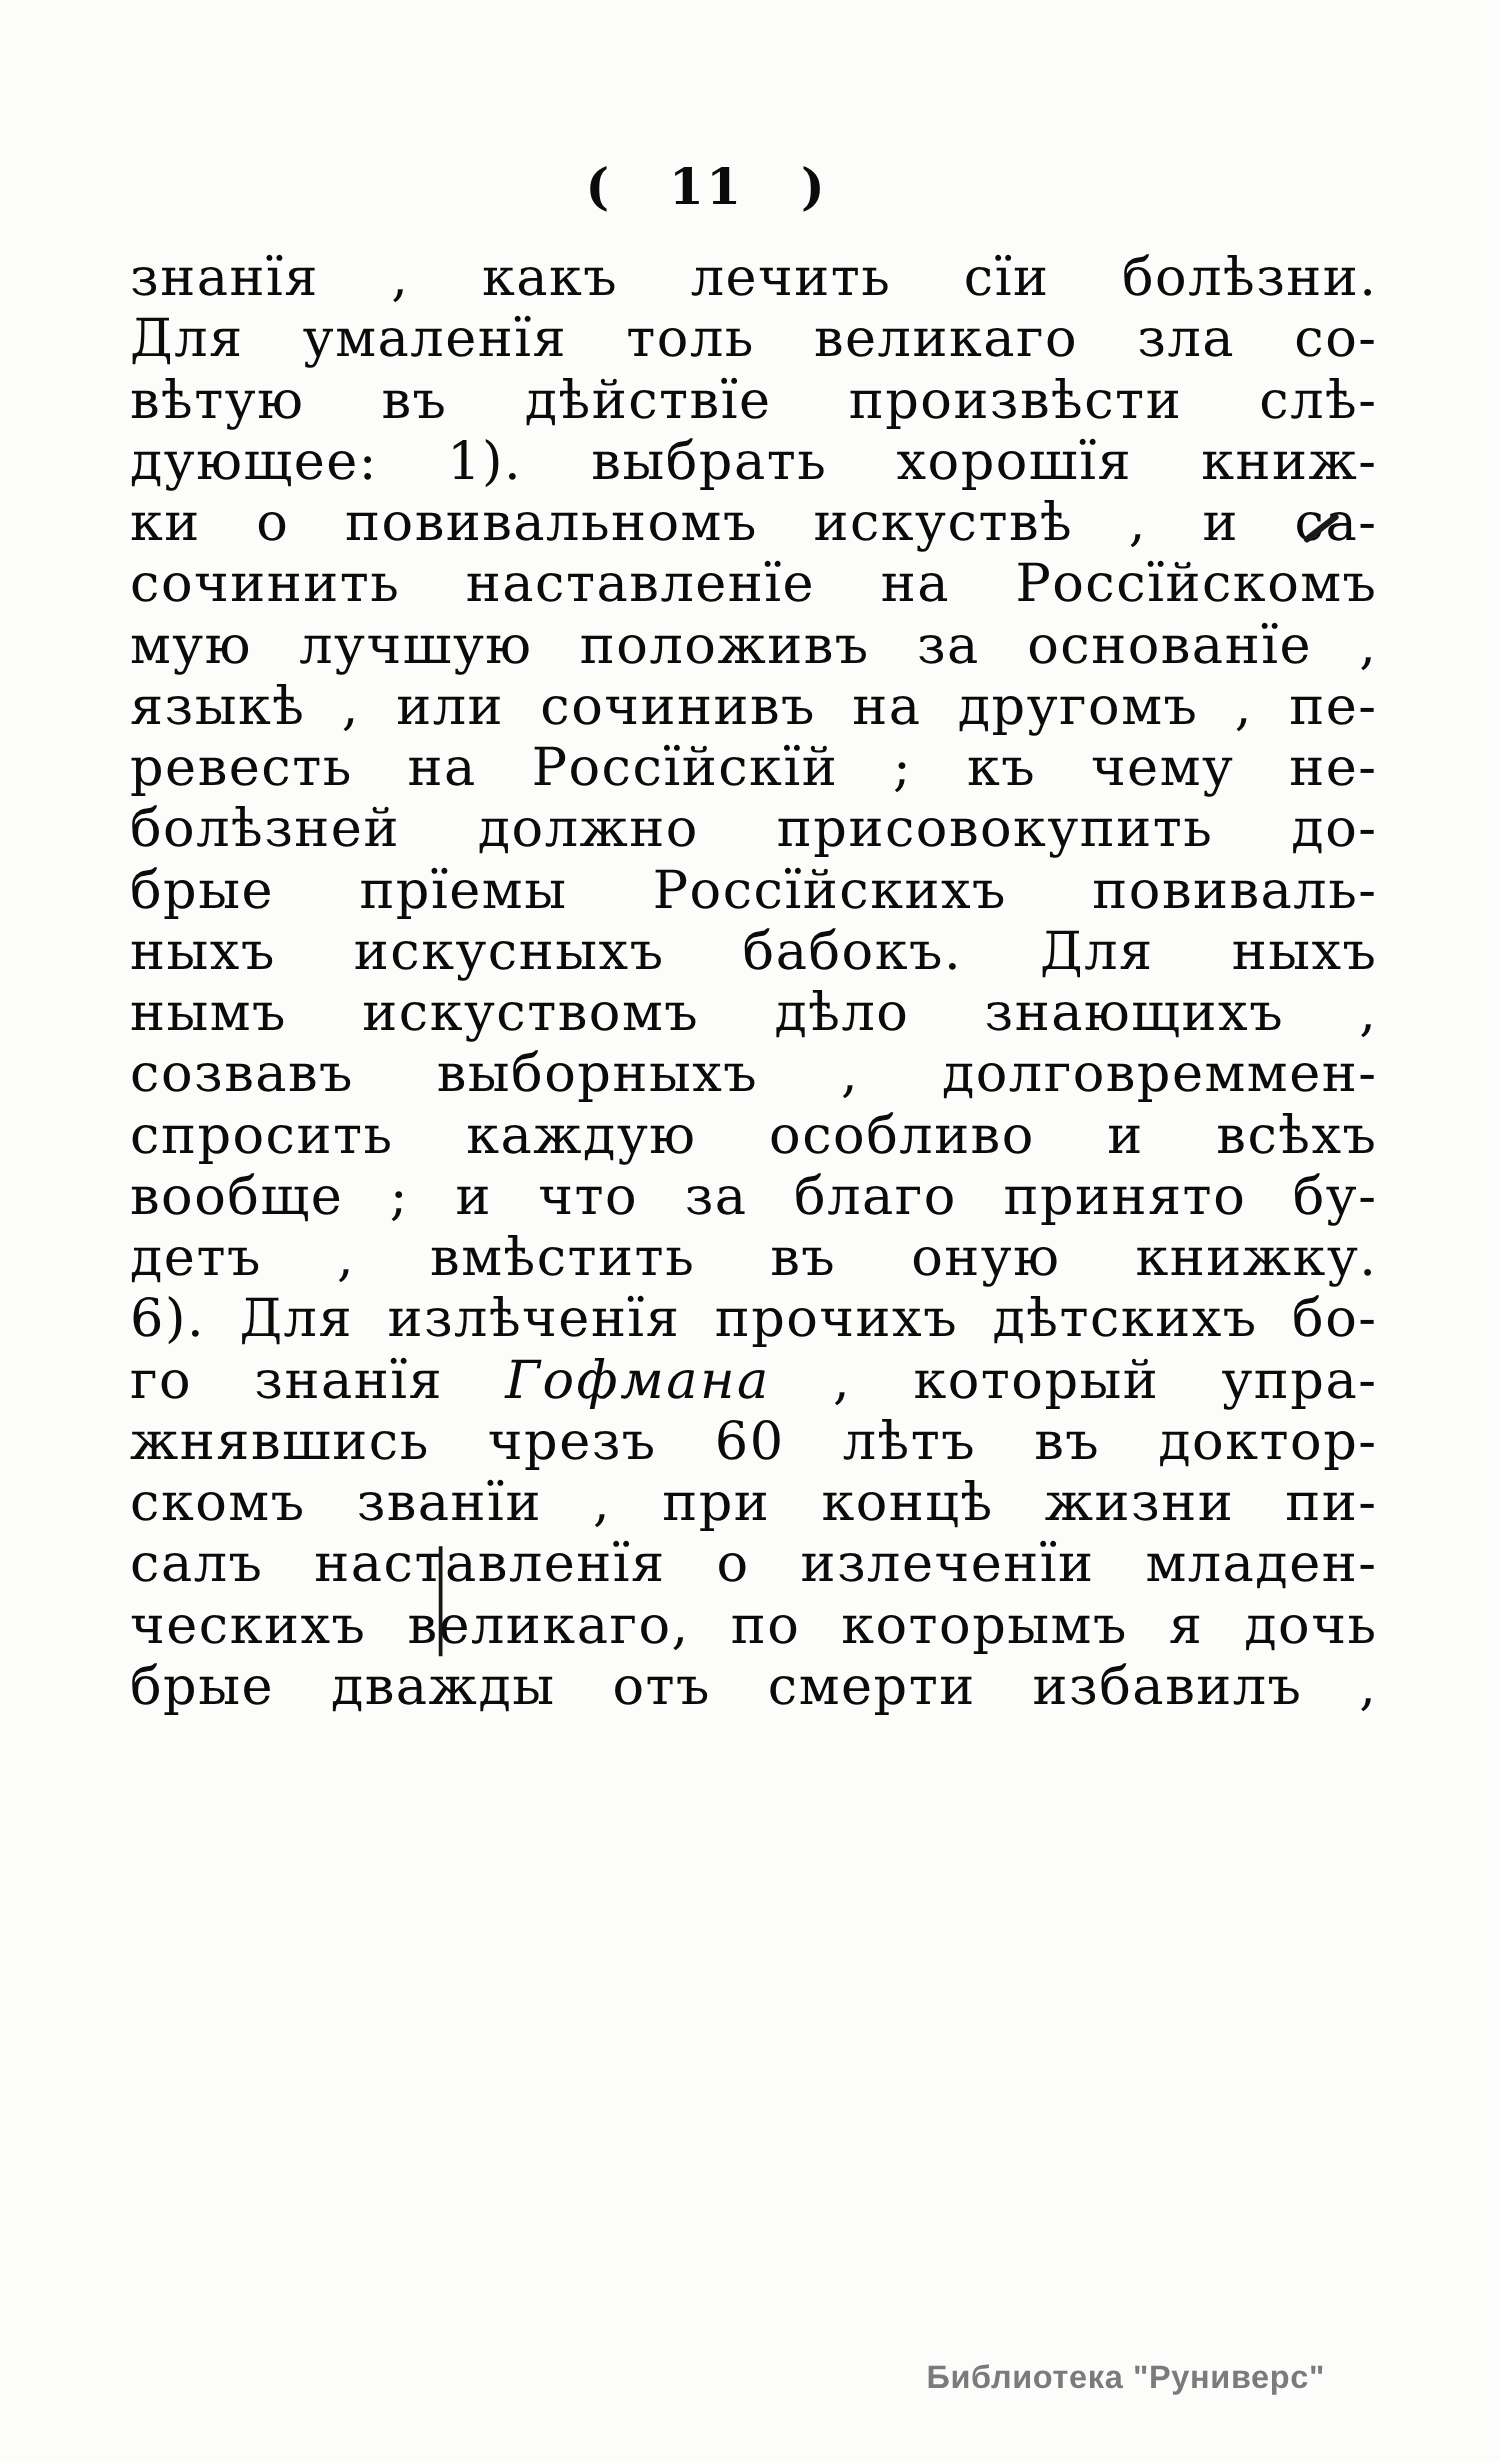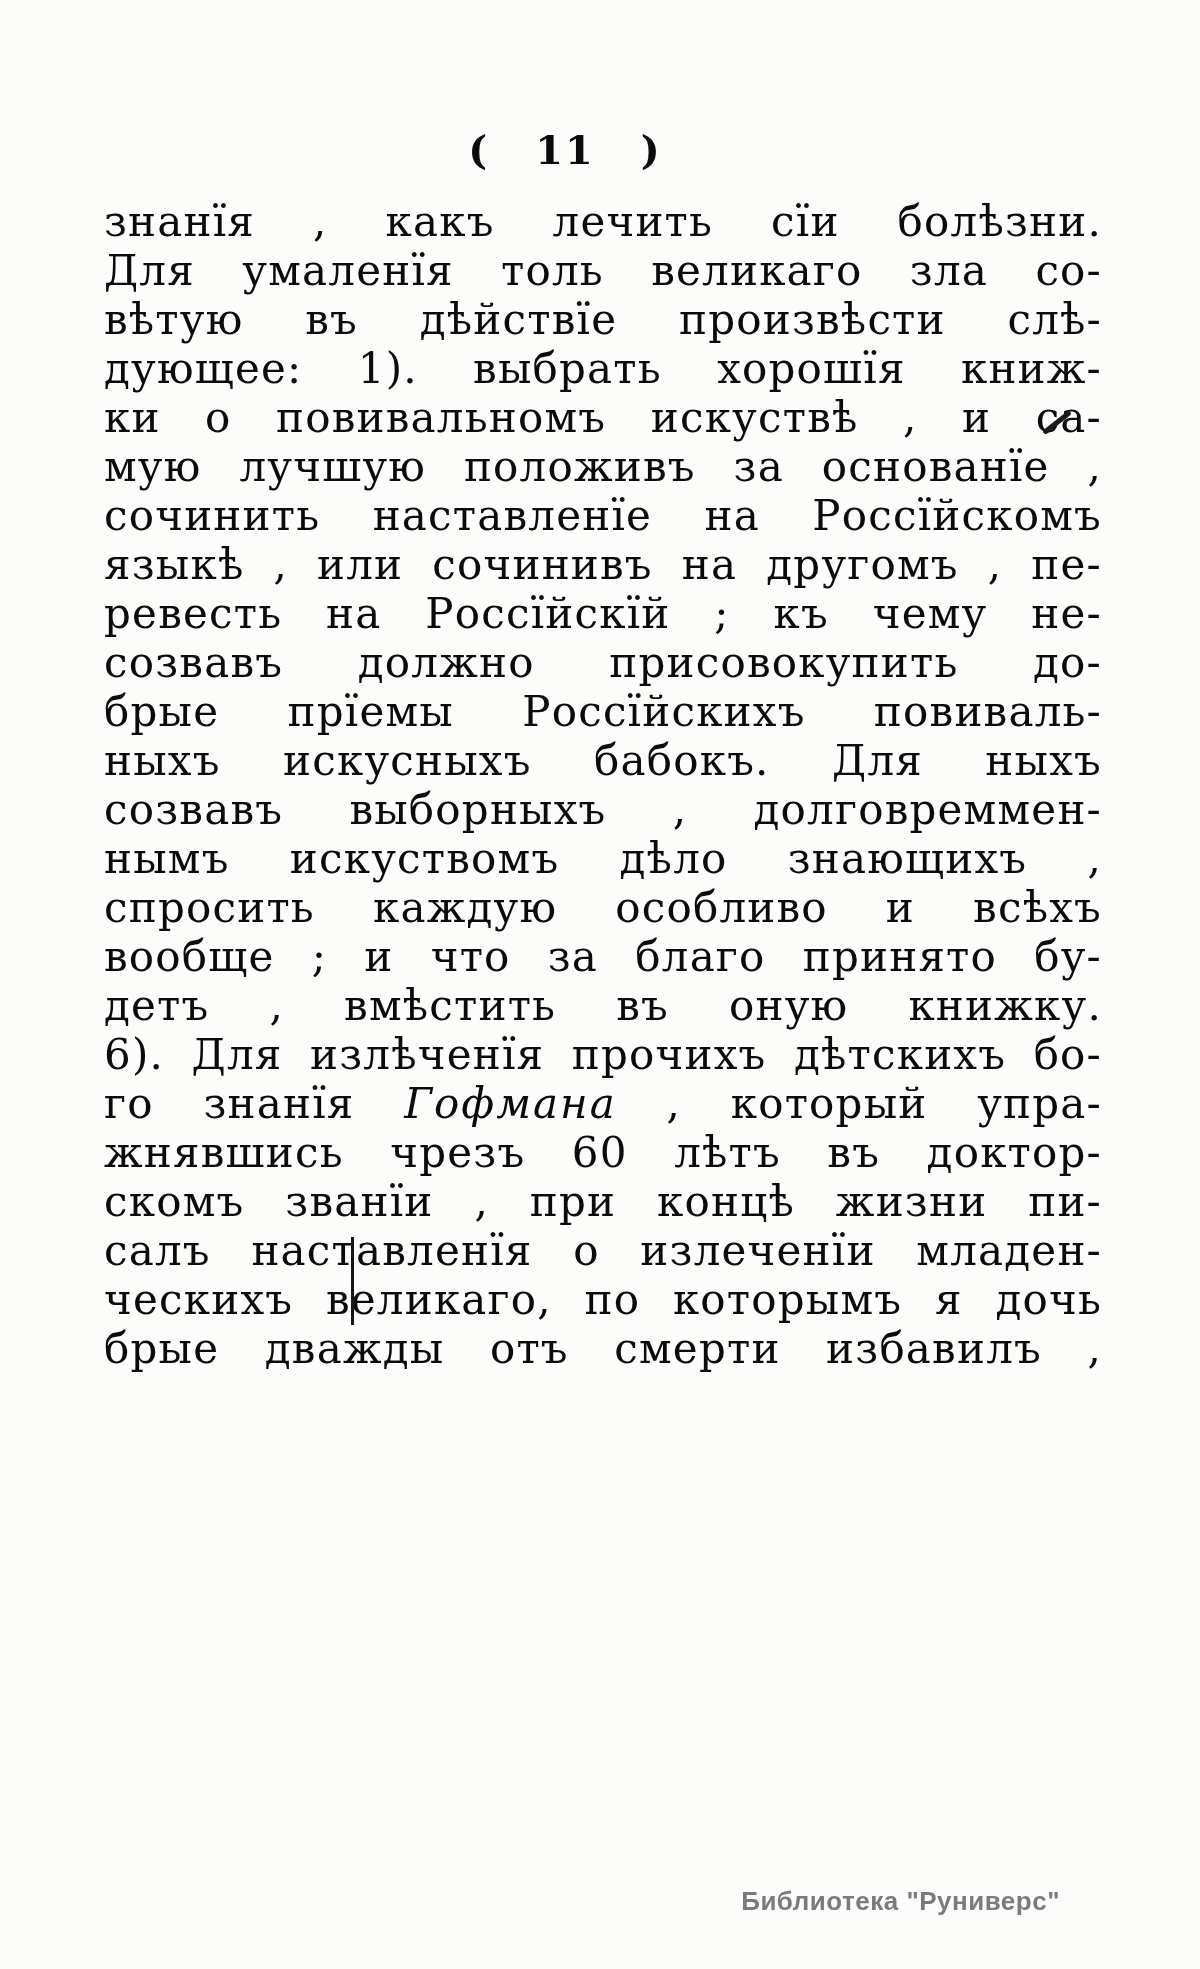--- a/index.html
+++ b/index.html
@@ -83,29 +83,29 @@
 <body>
 
 <div class="page-number">( 11 )</div>
 
 <div class="text-block">
     <div class="line">знанїя , какъ лечить сїи болѣзни.</div>
     <div class="line">Для умаленїя толь великаго зла со-</div>
     <div class="line">вѣтую въ дѣйствїе произвѣсти слѣ-</div>
     <div class="line">дующее: 1). выбрать хорошїя книж-</div>
     <div class="line">ки о повивальномъ искуствѣ , и са-</div>
+    <div class="line">сочинить наставленїе на Россїйскомъ</div>
     <div class="line">мую лучшую положивъ за основанїе ,</div>
-    <div class="line">сочинить наставленїе на Россїйскомъ</div>
     <div class="line">языкѣ , или сочинивъ на другомъ , пе-</div>
     <div class="line">ревесть на Россїйскїй ; къ чему не-</div>
-    <div class="line">созвавъ должно присовокупить до-</div>
+    <div class="line">болѣзней должно присовокупить до-</div>
     <div class="line">брые прїемы Россїйскихъ повиваль-</div>
     <div class="line">ныхъ искусныхъ бабокъ. Для ныхъ</div>
+    <div class="line">нымъ искуствомъ дѣло знающихъ ,</div>
     <div class="line">созвавъ выборныхъ , долговреммен-</div>
-    <div class="line">нымъ искуствомъ дѣло знающихъ ,</div>
     <div class="line">спросить каждую особливо и всѣхъ</div>
     <div class="line">вообще ; и что за благо принято бу-</div>
     <div class="line">детъ , вмѣстить въ оную книжку.</div>
     <div class="line">6). Для излѣченїя прочихъ дѣтскихъ бо-</div>
     <div class="line"><span>го знанїя </span><em>Гофмана</em><span> , который упра-</span></div>
     <div class="line">жнявшись чрезъ 60 лѣтъ въ доктор-</div>
     <div class="line">скомъ званїи , при концѣ жизни пи-</div>
     <div class="line">салъ наставленїя о излеченїи младен-</div>
     <div class="line">ческихъ великаго, по которымъ я дочь</div>
     <div class="line">брые дважды отъ смерти избавилъ ,</div>

